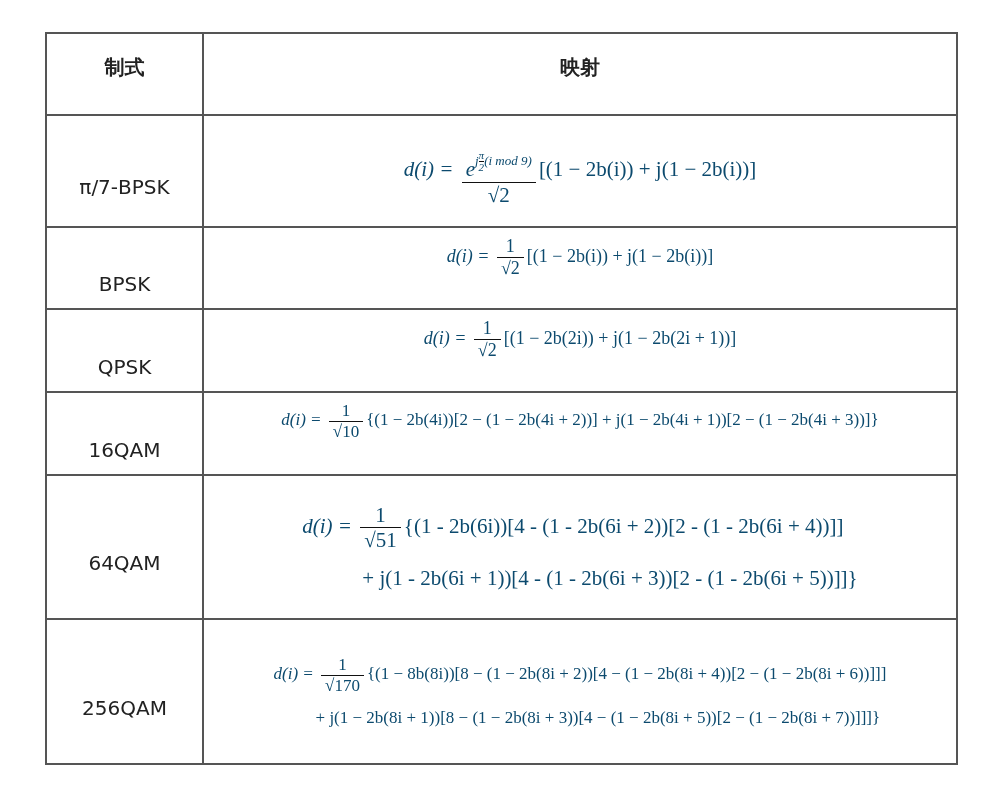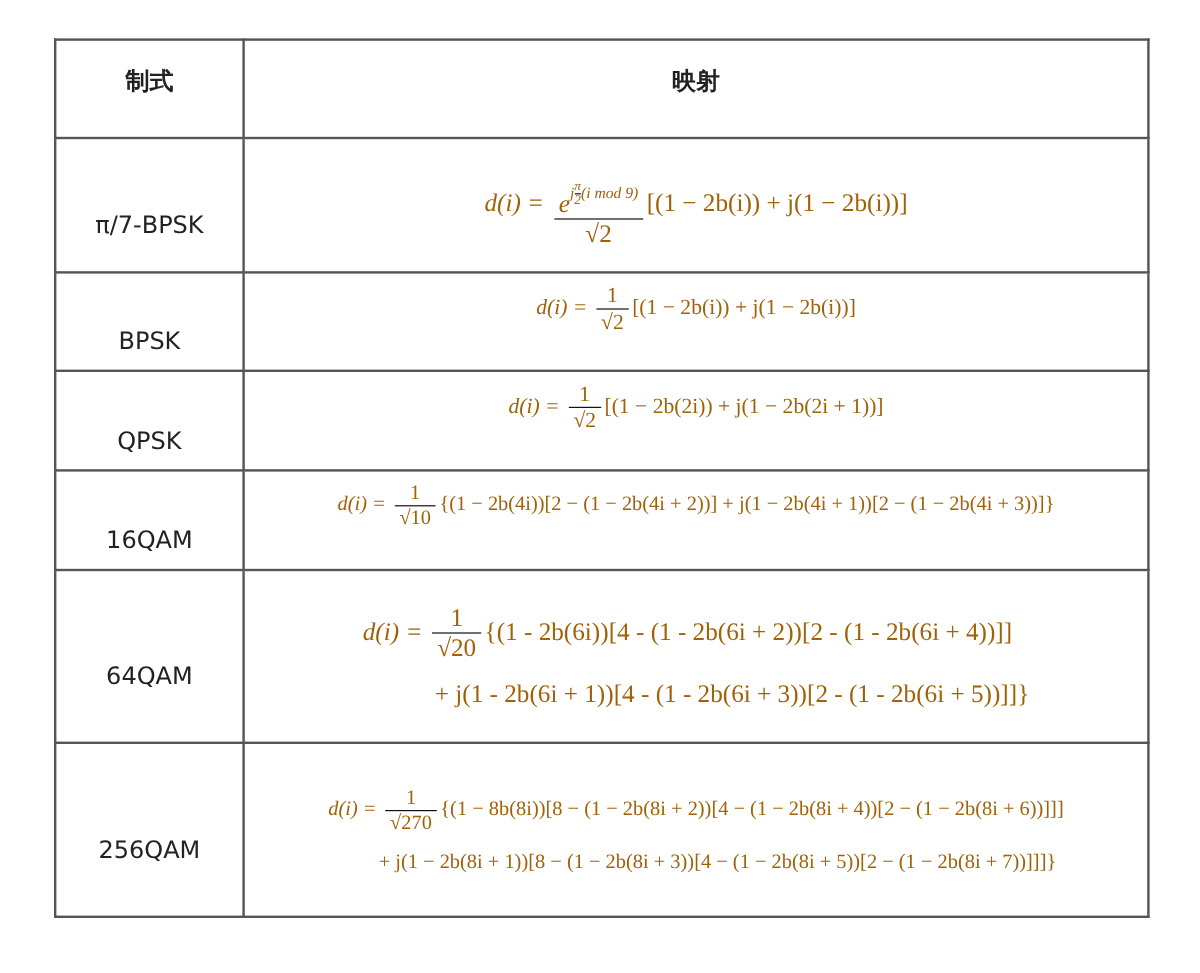--- a/index.html
+++ b/index.html
@@ -14,21 +14,21 @@
   .col1 { width: 157px; }
   .hdr th {
     font-family: Liberation Serif, serif; font-weight: bold; font-size: 20px; color: #222;
     vertical-align: top; padding-top: 20px;
   }
   .scheme {
     font-family: "DejaVu Sans", sans-serif; font-size: 20px; color: #222;
     vertical-align: top; padding-top: 32px !important;
   }
   .math {
-    font-family: "Liberation Serif", serif; color: #a16207; white-space: nowrap;
+    font-family: "Liberation Serif", serif; color: #0c4a6e; white-space: nowrap;
   }
   .mline { display: block; }
   .m-sm { font-size: 17px; }
   .m-md { font-size: 18px; }
   .m-lg { font-size: 21px; }
   .frac { display: inline-block; vertical-align: middle; text-align: center; margin: 0 3px; }
   .frac .num { display: block; padding: 0 4px; border-bottom: 1px solid #111; line-height: 1.15; }
   .frac .den { display: block; padding: 0 4px; line-height: 1.2; }
   .exp { font-size: 0.62em; vertical-align: 0.9em; font-style: italic; }
   .inner-frac { display: inline-block; vertical-align: middle; font-size: 0.85em; text-align: center; }
@@ -105,37 +105,37 @@
   </tr>
 
   <tr style="height:144px">
     <td class="scheme" style="padding-top:48px">64QAM</td>
     <td>
       <span class="math m-lg" style="display:inline-block;text-align:left">
         <span class="mline">
           <i>d(i) =</i>
           <span class="frac">
             <span class="num">1</span>
-            <span class="den">√20</span>
+            <span class="den">√51</span>
           </span><span>{(1 - 2b(6i))[4 - (1 - 2b(6i + 2))[2 - (1 - 2b(6i + 4))]]</span>
         </span>
         <span class="mline indent" style="margin-top:13px">+ j(1 - 2b(6i + 1))[4 - (1 - 2b(6i + 3))[2 - (1 - 2b(6i + 5))]]}</span>
       </span>
     </td>
   </tr>
 
   <tr style="height:145px">
     <td class="scheme" style="padding-top:48px">256QAM</td>
     <td>
       <span class="math m-sm" style="display:inline-block;text-align:left">
         <span class="mline">
           <i>d(i) =</i>
           <span class="frac">
             <span class="num">1</span>
-            <span class="den">√270</span>
+            <span class="den">√170</span>
           </span><span>{(1 − 8b(8i))[8 − (1 − 2b(8i + 2))[4 − (1 − 2b(8i + 4))[2 − (1 − 2b(8i + 6))]]]</span>
         </span>
         <span class="mline" style="padding-left:42px;margin-top:12px">+ j(1 − 2b(8i + 1))[8 − (1 − 2b(8i + 3))[4 − (1 − 2b(8i + 5))[2 − (1 − 2b(8i + 7))]]]}</span>
       </span>
     </td>
   </tr>
 </tbody>
   </table>
 
 </body></html>

